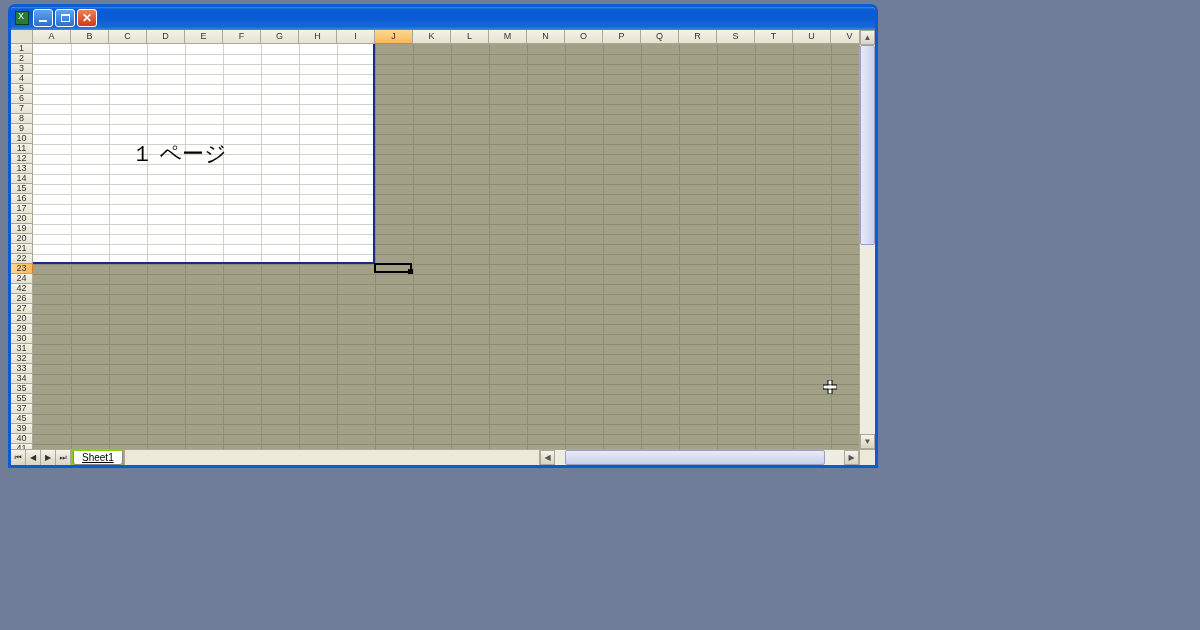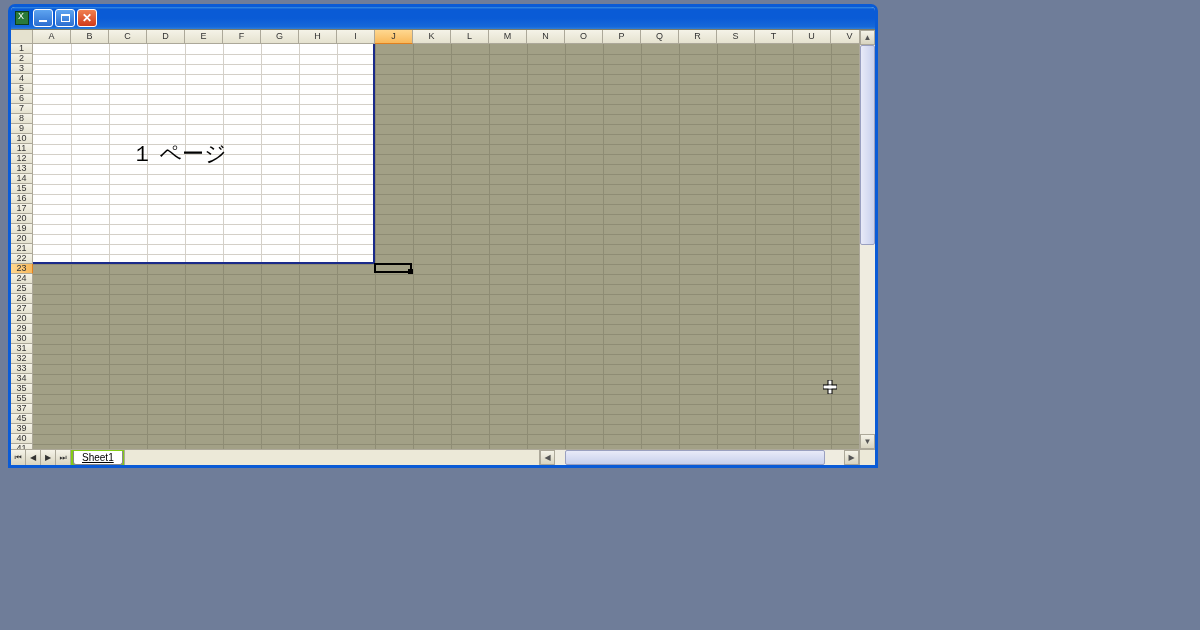--- a/index.html
+++ b/index.html
@@ -327,21 +327,21 @@
             <div class="rh">15</div>
             <div class="rh">16</div>
             <div class="rh">17</div>
             <div class="rh">20</div>
             <div class="rh">19</div>
             <div class="rh">20</div>
             <div class="rh">21</div>
             <div class="rh">22</div>
             <div class="rh sel">23</div>
             <div class="rh">24</div>
-            <div class="rh">25</div>
+            <div class="rh">42</div>
             <div class="rh">26</div>
             <div class="rh">27</div>
             <div class="rh">20</div>
             <div class="rh">29</div>
             <div class="rh">30</div>
             <div class="rh">31</div>
             <div class="rh">32</div>
             <div class="rh">33</div>
             <div class="rh">34</div>
             <div class="rh">35</div>

